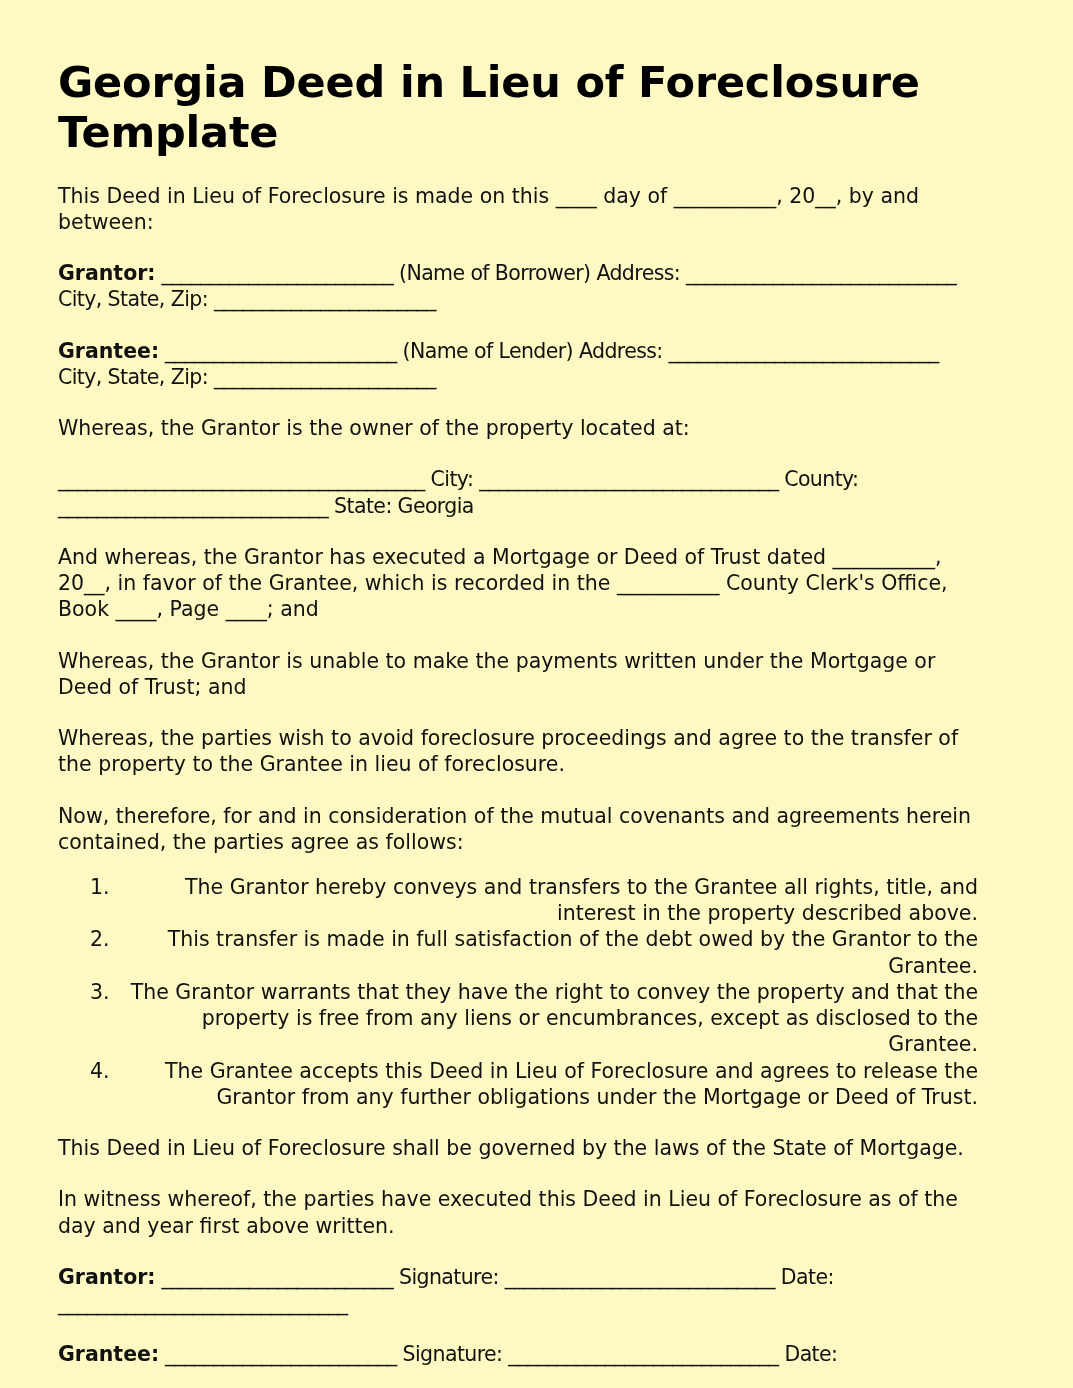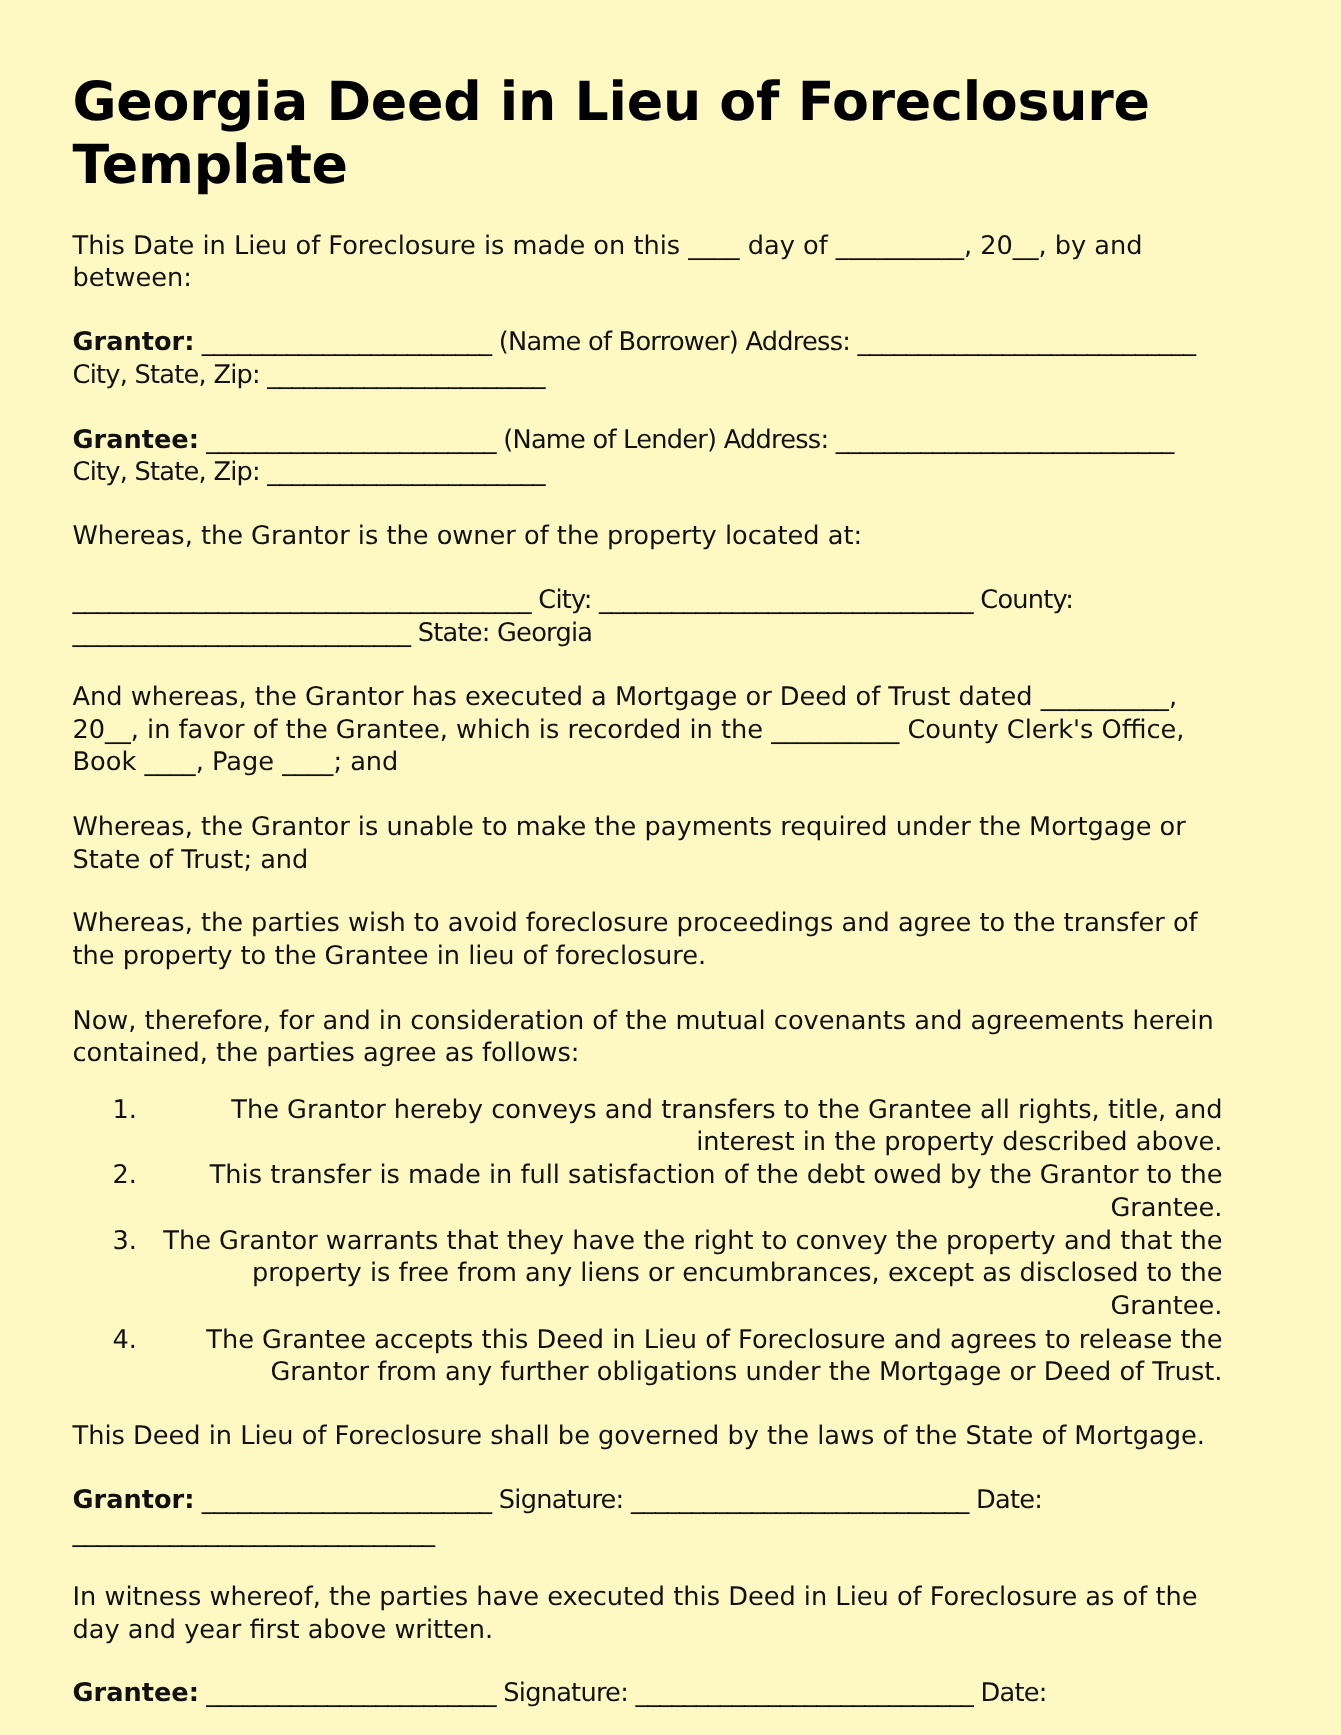--- a/index.html
+++ b/index.html
@@ -77,48 +77,48 @@
   }
 </style>
 </head>
 <body>
 
 <div class="page">
   <div class="content">
 
     <h1 class="doc-title">Georgia Deed in Lieu of Foreclosure Template</h1>
 
-    <p class="para">This Date in Lieu of Foreclosure is made on this ____ day of __________, 20__, by and between:</p>
+    <p class="para">This Deed in Lieu of Foreclosure is made on this ____ day of __________, 20__, by and between:</p>
 
     <p class="para"><span class="lbl">Grantor:</span><span class="u"> ________________________ (Name of Borrower) Address: ____________________________ City, State, Zip: _______________________</span></p>
 
     <p class="para"><span class="lbl">Grantee:</span><span class="u"> ________________________ (Name of Lender) Address: ____________________________ City, State, Zip: _______________________</span></p>
 
     <p class="para">Whereas, the Grantor is the owner of the property located at:</p>
 
     <p class="para u">______________________________________ City: _______________________________ County: ____________________________ State: Georgia</p>
 
     <p class="para">And whereas, the Grantor has executed a Mortgage or Deed of Trust dated __________, 20__, in favor of the Grantee, which is recorded in the __________ County Clerk's Office, Book ____, Page ____; and</p>
 
-    <p class="para">Whereas, the Grantor is unable to make the payments required under the Mortgage or State of Trust; and</p>
+    <p class="para">Whereas, the Grantor is unable to make the payments written under the Mortgage or Deed of Trust; and</p>
 
     <p class="para">Whereas, the parties wish to avoid foreclosure proceedings and agree to the transfer of the property to the Grantee in lieu of foreclosure.</p>
 
     <p class="para">Now, therefore, for and in consideration of the mutual covenants and agreements herein contained, the parties agree as follows:</p>
 
     <ol class="terms">
       <li>The Grantor hereby conveys and transfers to the Grantee all rights, title, and interest in the property described above.</li>
       <li>This transfer is made in full satisfaction of the debt owed by the Grantor to the Grantee.</li>
       <li>The Grantor warrants that they have the right to convey the property and that the property is free from any liens or encumbrances, except as disclosed to the Grantee.</li>
       <li>The Grantee accepts this Deed in Lieu of Foreclosure and agrees to release the Grantor from any further obligations under the Mortgage or Deed of Trust.</li>
     </ol>
 
     <p class="para">This Deed in Lieu of Foreclosure shall be governed by the laws of the State of Mortgage.</p>
 
+    <p class="para">In witness whereof, the parties have executed this Deed in Lieu of Foreclosure as of the day and year first above written.</p>
+
     <p class="para"><span class="lbl">Grantor:</span><span class="u"> ________________________ Signature: ____________________________ Date: ______________________________</span></p>
-
-    <p class="para">In witness whereof, the parties have executed this Deed in Lieu of Foreclosure as of the day and year first above written.</p>
 
     <p class="para"><span class="lbl">Grantee:</span><span class="u"> ________________________ Signature: ____________________________ Date: ______________________________</span></p>
 
   </div>
 
 </div>
 
 </body></html>

